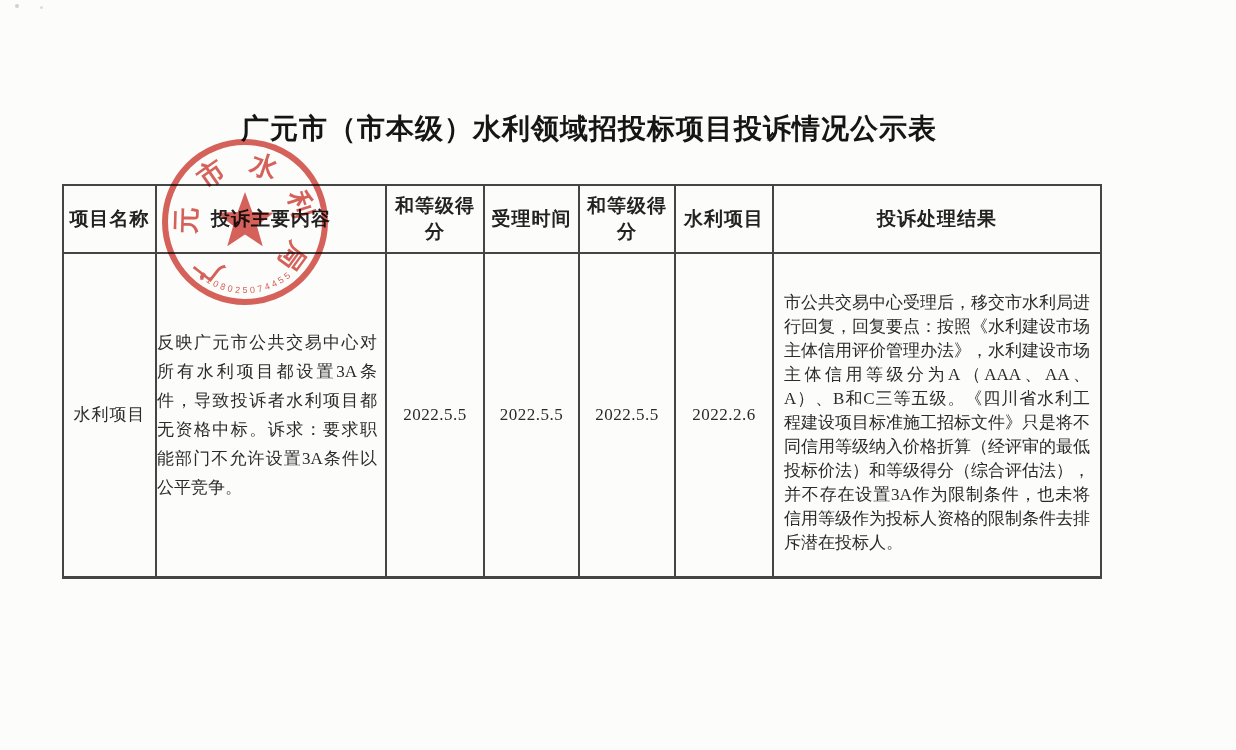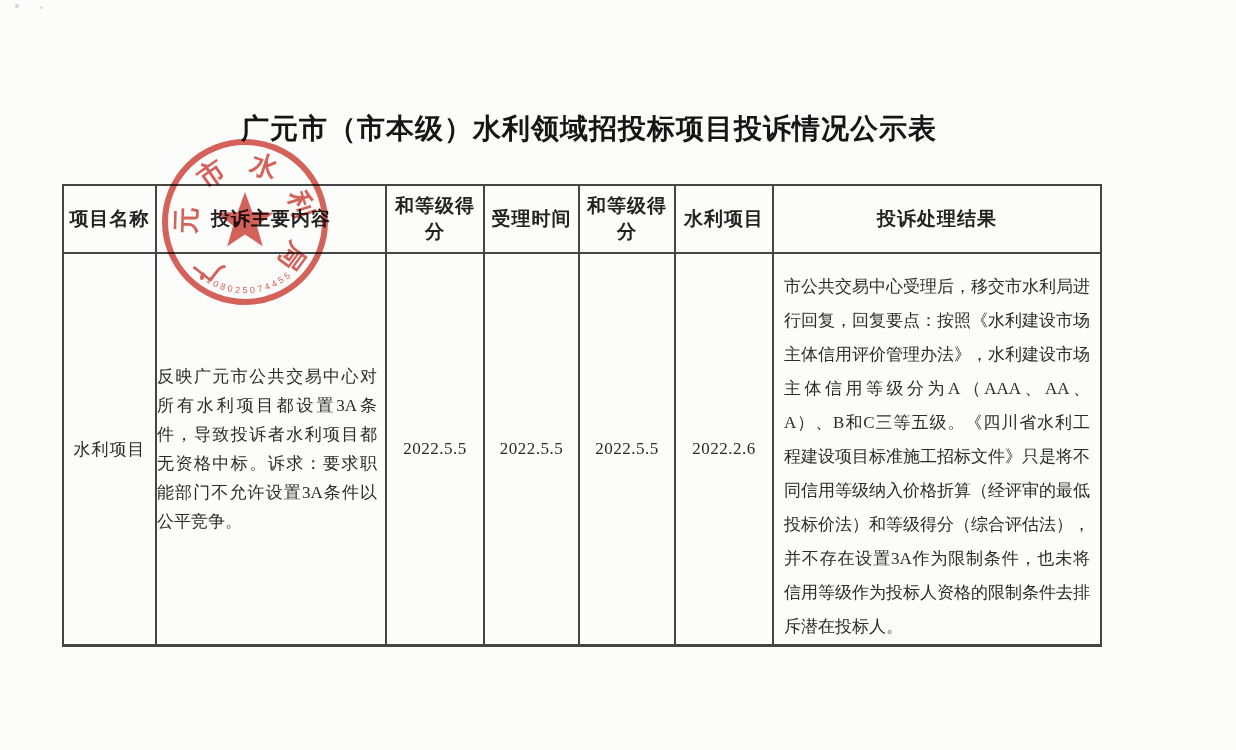--- a/index.html
+++ b/index.html
@@ -64,21 +64,21 @@
   td.cell-complaint {
     text-align: justify;
     font-size: 18.5px;
     line-height: 29px;
     padding: 0 8px 0 0;
   }
   td.cell-date { font-size: 16px; letter-spacing: .5px; white-space: nowrap; }
   td.cell-result {
     text-align: justify;
     font-size: 16.5px;
-    line-height: 34px;
+    line-height: 24px;
     padding: 16px 10px 0 10px;
   }
 
   .seal {
     position: absolute;
     left: 159px; top: 136px;
     width: 172px; height: 172px;
     opacity: .84;
     mix-blend-mode: multiply;
     pointer-events: none;

